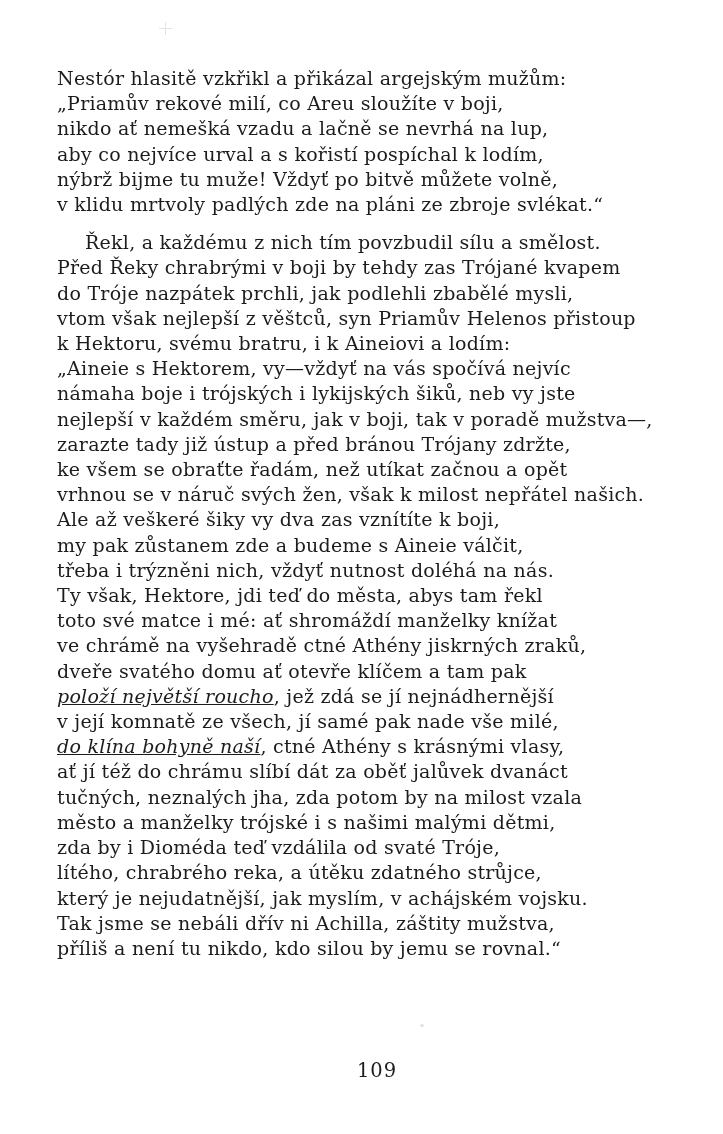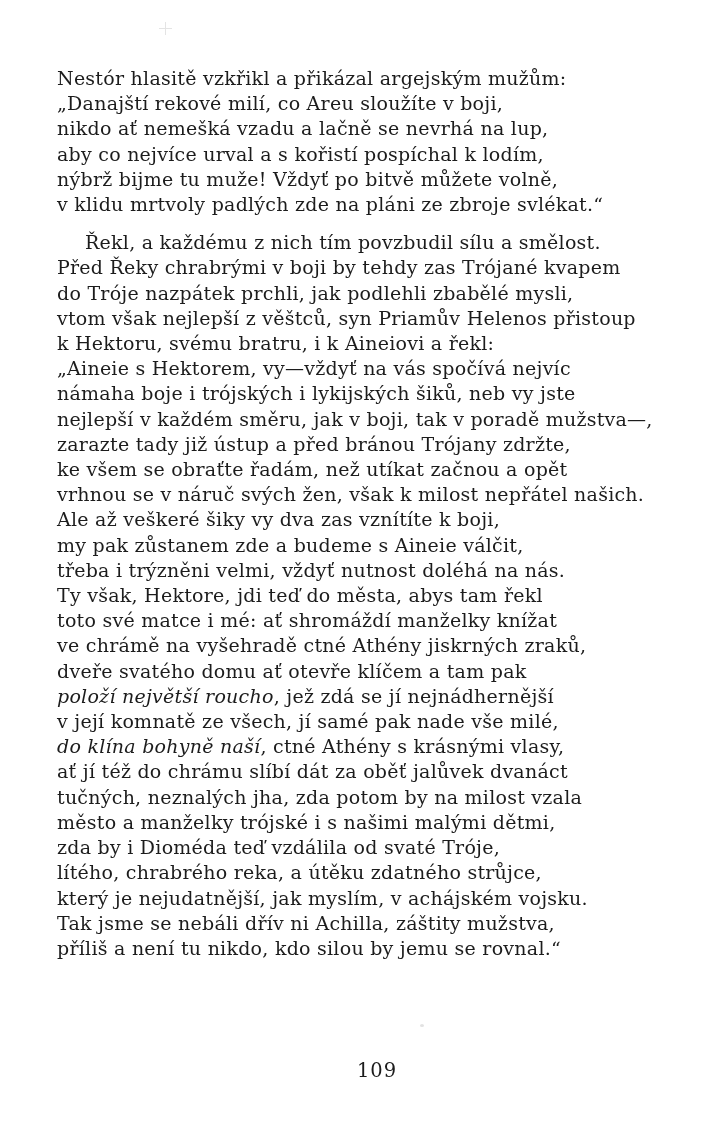--- a/index.html
+++ b/index.html
@@ -28,21 +28,21 @@
     top: 66px;
     width: 650px;
   }
   .line {
     font-size: 19px;
     line-height: 25.2px;
     letter-spacing: 0.25px;
     white-space: nowrap;
   }
   .line.indent { padding-left: 28px; }
-  .em { font-style: italic; }
+  .em { font-style: italic; text-decoration: underline; }
   .stanza + .stanza { margin-top: 13px; }
   .page-number {
     position: absolute;
     left: 57px;
     top: 1031px;
     width: 640px;
     text-align: center;
     font-size: 19.5px;
     letter-spacing: 1px;
     margin-top: 28px;
@@ -70,41 +70,41 @@
   }
 </style>
 </head>
 <body>
 
 <div class="page">
   <div class="artifact-cross"></div>
   <div class="poem">
     <div class="stanza">
         <div class="line"><span>Nestór hlasitě vzkřikl a přikázal argejským mužům:</span></div>
-        <div class="line"><span>„Danajští rekové milí, co Areu sloužíte v boji,</span></div>
+        <div class="line"><span>„Priamův rekové milí, co Areu sloužíte v boji,</span></div>
         <div class="line"><span>nikdo ať nemešká vzadu a lačně se nevrhá na lup,</span></div>
         <div class="line"><span>aby co nejvíce urval a s kořistí pospíchal k lodím,</span></div>
         <div class="line"><span>nýbrž bijme tu muže! Vždyť po bitvě můžete volně,</span></div>
         <div class="line"><span>v klidu mrtvoly padlých zde na pláni ze zbroje svlékat.“</span></div>
       </div>
     <div class="stanza">
         <div class="line indent"><span>Řekl, a každému z nich tím povzbudil sílu a smělost.</span></div>
         <div class="line"><span>Před Řeky chrabrými v boji by tehdy zas Trójané kvapem</span></div>
         <div class="line"><span>do Tróje nazpátek prchli, jak podlehli zbabělé mysli,</span></div>
         <div class="line"><span>vtom však nejlepší z věštců, syn Priamův Helenos přistoup</span></div>
-        <div class="line"><span>k Hektoru, svému bratru, i k Aineiovi a řekl:</span></div>
+        <div class="line"><span>k Hektoru, svému bratru, i k Aineiovi a lodím:</span></div>
         <div class="line"><span>„Aineie s Hektorem, vy—vždyť na vás spočívá nejvíc</span></div>
         <div class="line"><span>námaha boje i trójských i lykijských šiků, neb vy jste</span></div>
         <div class="line"><span>nejlepší v každém směru, jak v boji, tak v poradě mužstva—,</span></div>
         <div class="line"><span>zarazte tady již ústup a před bránou Trójany zdržte,</span></div>
         <div class="line"><span>ke všem se obraťte řadám, než utíkat začnou a opět</span></div>
         <div class="line"><span>vrhnou se v náruč svých žen, však k milost nepřátel našich.</span></div>
         <div class="line"><span>Ale až veškeré šiky vy dva zas vznítíte k boji,</span></div>
         <div class="line"><span>my pak zůstanem zde a budeme s Aineie válčit,</span></div>
-        <div class="line"><span>třeba i trýzněni velmi, vždyť nutnost doléhá na nás.</span></div>
+        <div class="line"><span>třeba i trýzněni nich, vždyť nutnost doléhá na nás.</span></div>
         <div class="line"><span>Ty však, Hektore, jdi teď do města, abys tam řekl</span></div>
         <div class="line"><span>toto své matce i mé: ať shromáždí manželky knížat</span></div>
         <div class="line"><span>ve chrámě na vyšehradě ctné Athény jiskrných zraků,</span></div>
         <div class="line"><span>dveře svatého domu ať otevře klíčem a tam pak</span></div>
         <div class="line"><span class="em">položí největší roucho</span><span>, jež zdá se jí nejnádhernější</span></div>
         <div class="line"><span>v její komnatě ze všech, jí samé pak nade vše milé,</span></div>
         <div class="line"><span class="em">do klína bohyně naší</span><span>, ctné Athény s krásnými vlasy,</span></div>
         <div class="line"><span>ať jí též do chrámu slíbí dát za oběť jalůvek dvanáct</span></div>
         <div class="line"><span>tučných, neznalých jha, zda potom by na milost vzala</span></div>
         <div class="line"><span>město a manželky trójské i s našimi malými dětmi,</span></div>

